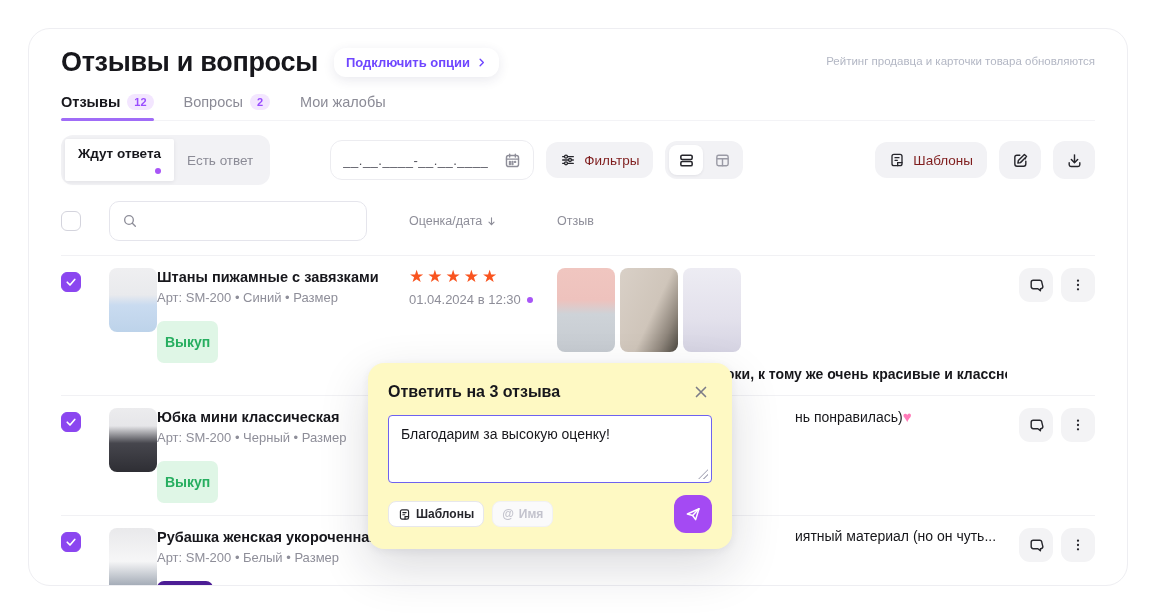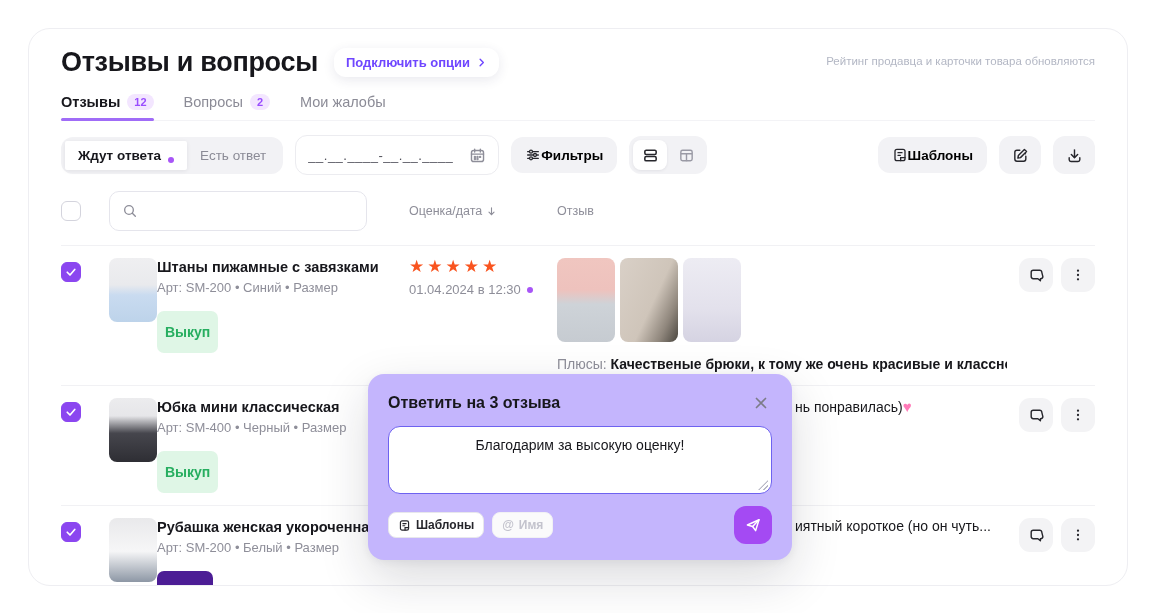--- a/index.html
+++ b/index.html
@@ -25,28 +25,28 @@
     color:#8b8b96; cursor:pointer; position:relative; }
   .tab.active { color:#17171c; font-weight:700; }
   .tab.active::after { content:""; position:absolute; left:0; right:0; bottom:-1px; height:3px;
     border-radius:3px; background:#a06cf7; }
   .tab-badge { background:#f3e6ff; color:#9a4dff; font-size:11px; font-weight:700;
     padding:2px 7px; border-radius:9px; }
 
   
   .filter-bar { display:flex; align-items:center; margin-top:14px; gap:12px; }
   .seg { display:flex; align-items:center; background:#f2f2f5; border-radius:12px; padding:4px; }
-  .seg-pill { padding:7px 13px; font-size:13.5px; border-radius:2px; cursor:pointer; color:#8b8b96; font-weight:500; display:flex; align-items:flex-end; gap:7px;}
+  .seg-pill { padding:7px 13px; font-size:13.5px; border-radius:2px; cursor:pointer; color:#8b8b96; font-weight:500; display:flex; align-items:flex-end; gap:7px;flex-direction:column;}
   .seg-pill.active { background:#fff; color:#17171c; font-weight:700; box-shadow:0 1px 4px rgba(20,20,40,.08); }
   .dot { width:6px; height:6px; border-radius:50%; background:#a855f7; display:inline-block; }
   .date-field { display:flex; align-items:center; justify-content:space-between; width:204px; height:40px;
-    border:1px solid #ececf0; border-radius:12px; padding:0 12px; cursor:text; }
+    border:1px solid #ececf0; border-radius:12px; padding:0 12px; cursor:text;margin-left:48px; }
   .date-ph { font-size:13px; color:#4e4e58; letter-spacing:.5px; }
-  .btn-gray { display:flex; align-items:center; background:#f2f2f5; border:none; border-radius:12px;
-    padding:10px 14px; font-size:13.5px; font-weight:700; color:#000000; cursor:pointer; }
+  .btn-gray { display:flex; align-items:center; gap:8px; background:#f2f2f5; border:none; border-radius:12px;
+    padding:10px 14px; font-size:13.5px; font-weight:400; color:#7f1d1d; cursor:pointer; }
   .view-toggle { display:flex; background:#f2f2f5; border-radius:12px; padding:4px; gap:2px; }
   .view-btn { width:34px; height:30px; display:flex; align-items:center; justify-content:center; border-radius:8px; cursor:pointer; }
   .view-btn.active { background:#fff; box-shadow:0 1px 3px rgba(20,20,40,.07); }
   .spacer { flex:1; }
   .icon-btn { width:42px; height:38px; display:flex; align-items:center; justify-content:center;
     background:#f2f2f5; border:none; border-radius:12px; cursor:pointer; }
 
   
   .thead { display:flex; align-items:center; margin-top:16px; padding-bottom:14px; }
   .col-check { width:48px; }
@@ -88,28 +88,28 @@
   .review-line { font-size:14px; line-height:18px; white-space:nowrap; overflow:hidden; }
   .review-label { color:#8e8e99; font-weight:400; }
   .review-text { color:#17171b; font-weight:600; }
   .fragment { padding-left:238px; font-size:14px; font-weight:500; color:#17171b; white-space:nowrap; }
   .heart { color:#ff7ab8; font-size:15px; }
   .actions { display:flex; gap:8px; justify-content:flex-end; }
   .act-btn { width:34px; height:34px; border:none; border-radius:11px; background:#f3f3f5;
     display:flex; align-items:center; justify-content:center; cursor:pointer; }
 
   
-  .modal { position:absolute; left:368px; top:374px; width:424px; background:#c4b5fd; border-radius:16px;
+  .modal { position:absolute; left:368px; top:363px; width:364px; background:#fef9c3; border-radius:16px;
     box-shadow:0 18px 50px rgba(25,25,46,.16), 0 2px 8px rgba(25,25,46,.06); padding:18px 20px 16px; z-index:20; }
   .modal-head { display:flex; justify-content:space-between; align-items:center; }
   .modal-title { font-size:16px; font-weight:700; }
   .modal-close { background:none; border:none; cursor:pointer; padding:2px; display:flex; }
   .ta-wrap { position:relative; margin-top:12px; }
-  .ta-wrap textarea { width:100%; height:68px; border:1.5px solid #6e62f0; border-radius:12px;
-    padding:10px 12px; font-size:14px; font-family:inherit; color:#17171c; resize:none; outline:none; display:block;text-align:center; }
+  .ta-wrap textarea { width:100%; height:68px; border:1.5px solid #6e62f0; border-radius:4px;
+    padding:10px 12px; font-size:14px; font-family:inherit; color:#17171c; resize:none; outline:none; display:block; }
   .grip { position:absolute; right:4px; bottom:4px; width:10px; height:10px;
     background:repeating-linear-gradient(135deg, transparent 0 2.5px, #b9b9c6 2.5px 4px);
     clip-path:polygon(100% 0,100% 100%,0 100%); }
   .modal-foot { display:flex; align-items:center; margin-top:12px; gap:8px; }
   .chip { display:flex; align-items:center; gap:5px; border-radius:8px; padding:5px 9px; font-size:12px; cursor:pointer; }
   .chip.templates { border:1px solid #e7e7ec; font-weight:700; color:#26262c; background:#fff; }
   .chip.mention { border:1px solid #f1f1f4; background:#fafafb; color:#c3c3cd; font-weight:600; }
   .send-btn { margin-left:auto; width:38px; height:38px; border:none; border-radius:12px;
     background:#a44af3; display:flex; align-items:center; justify-content:center; cursor:pointer; }
 </style>
@@ -296,21 +296,21 @@
       <div class="checkbox checked">
         <svg width="12" height="12" viewBox="0 0 24 24" fill="none" stroke="#fff" stroke-width="3.4" stroke-linecap="round" stroke-linejoin="round">
             <path d="M4.5 12.5 10 18 19.5 7"></path>
           </svg>
       </div>
     </div>
     <div class="col-product product">
       <div class="thumb t2"></div>
       <div>
         <div class="p-title">Юбка мини классическая</div>
-        <div class="p-sub">Арт: SM-400 • Черный • Размер</div>
+        <div class="p-sub">Арт: SM-200 • Черный • Размер</div>
         <span class="badge green">Выкуп</span>
       </div>
     </div>
     <div class="col-rating"></div>
     <div class="col-review">
       <div class="fragment">
         <span>нь понравилась)</span><span class="heart">♥</span>
       </div>
     </div>
     <div class="col-actions actions">
@@ -341,21 +341,21 @@
       <div class="thumb t3"></div>
       <div>
         <div class="p-title">Рубашка женская укороченная</div>
         <div class="p-sub">Арт: SM-200 • Белый • Размер</div>
         <span class="badge orange">Отказ</span>
       </div>
     </div>
     <div class="col-rating"></div>
     <div class="col-review">
       <div class="fragment">
-        <span>иятный короткое (но он чуть...</span>
+        <span>иятный материал (но он чуть...</span>
       </div>
     </div>
     <div class="col-actions actions">
       <button class="act-btn">
         <svg width="17" height="17" viewBox="0 0 24 24" fill="none" stroke="#26262c" stroke-width="2" stroke-linejoin="round">
             <path d="M4.5 7.5A3 3 0 0 1 7.5 4.5h9a3 3 0 0 1 3 3v6a3 3 0 0 1-3 3H10l-3.5 3v-3h-.5a3 3 0 0 1-3-3z" transform="scale(-1,1) translate(-24,0)"></path>
           </svg>
       </button>
       <button class="act-btn">
         <svg width="16" height="16" viewBox="0 0 24 24" fill="#26262c">

